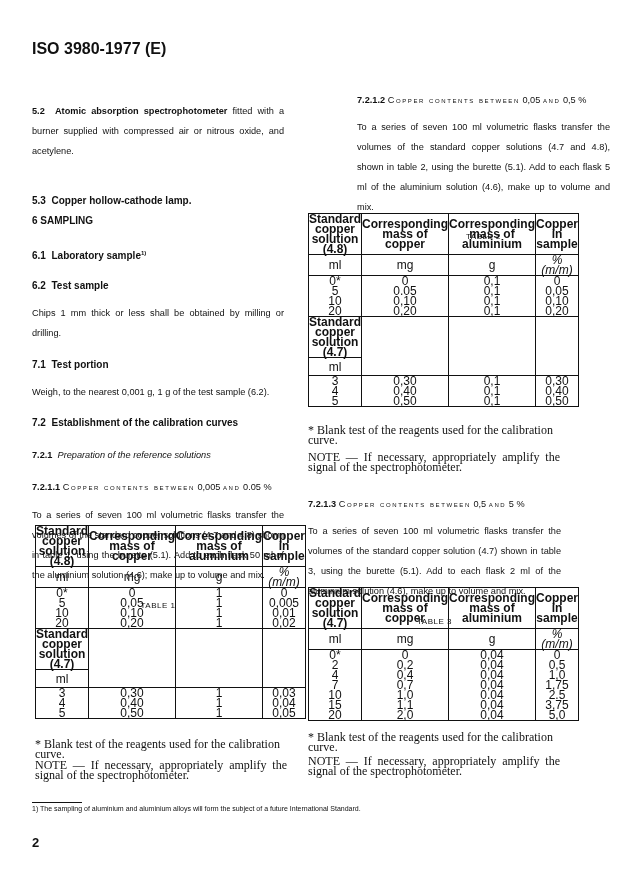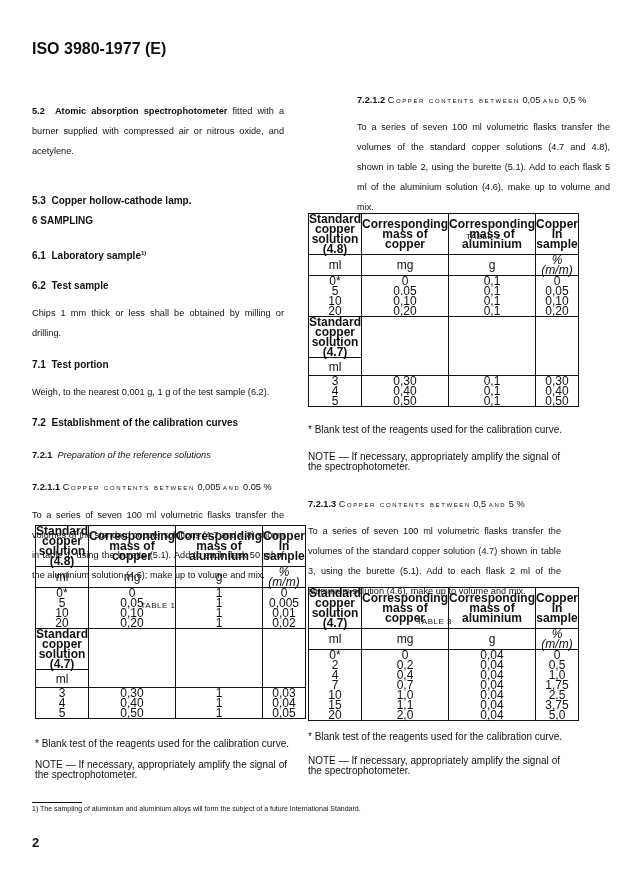--- a/index.html
+++ b/index.html
@@ -13,21 +13,21 @@
   .h { font-weight:bold; font-size:10px; margin:0; }
   .p { margin:0; text-align:justify; }
   .sc { font-variant:small-caps; letter-spacing:1.6px; }
   .it { font-style:italic; }
   .tcap { text-align:center; font-size:8px; letter-spacing:0.5px; }
   table.t { border-collapse:collapse; font-size:12px; line-height:10px; }
   table.t td { border:1.3px solid #111; text-align:center; vertical-align:middle; padding:0; }
   .th { font-weight:bold; }
   .units td { height:17px; }
   .data td { vertical-align:middle; padding:4px 0; }
-  .note { font-size:10px; line-height:10px; }
+  .note { font-size:12px; line-height:10px;font-family:Liberation Serif, serif; }
   .fnote { font-size:7px; }
   .vals { display:block; }
   .sup { font-size:6px; vertical-align:super; }
 </style>
 </head>
 <body>
 
 <div class="abs hdr">ISO 3980-1977 (E)</div>
 
 <div class="col colL" style="top:101px;">

